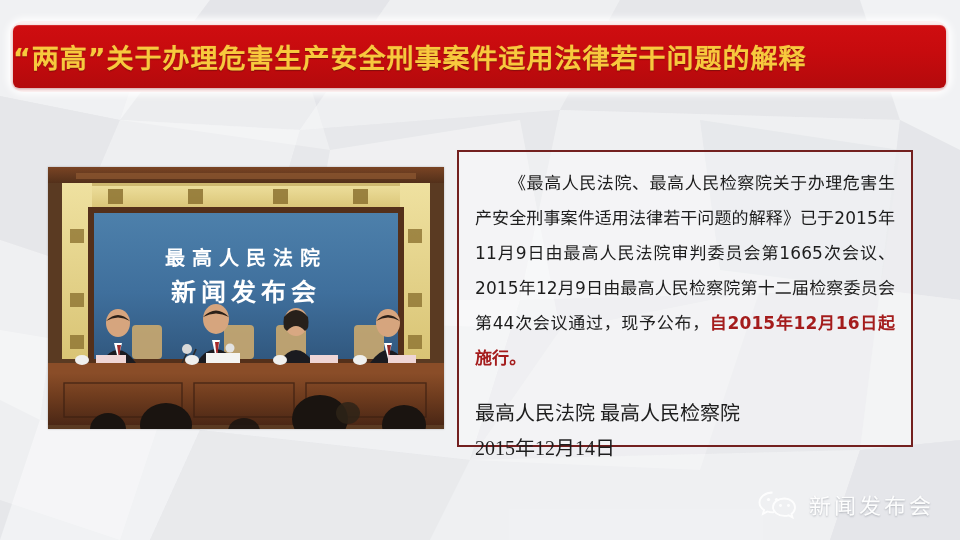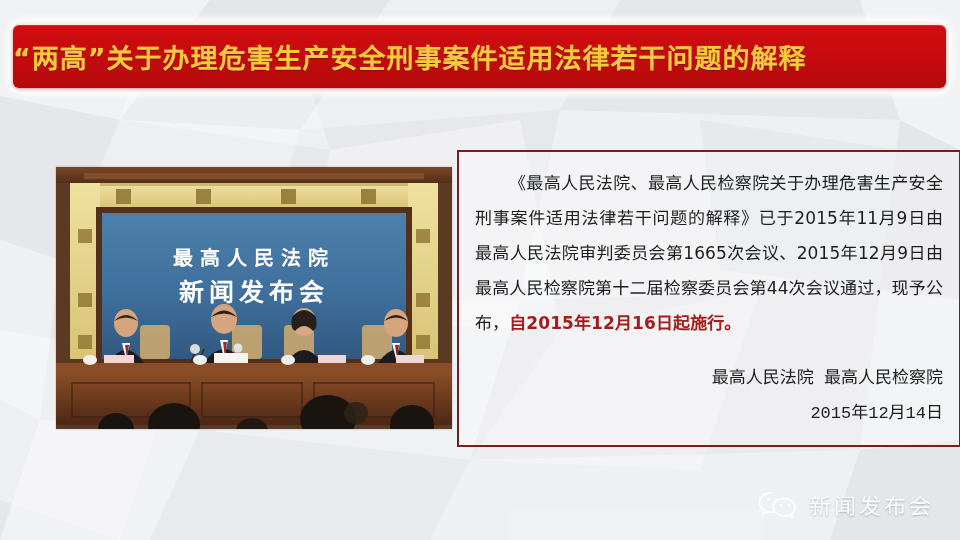--- a/index.html
+++ b/index.html
@@ -65,37 +65,37 @@
     font-weight: bold;
     letter-spacing: 1px;
     color: #f8c93d;
     text-shadow: 0 1px 1px rgba(110,10,10,0.75), 0 0 1px rgba(255,220,120,0.5);
     white-space: nowrap;
   }
 
   
   .photo {
     position: absolute;
-    left: 56px;
+    left: 48px;
     top: 167px;
     width: 396px;
     height: 262px;
     z-index: 3;
     overflow: hidden;
     background: #2f1a0e;
     box-shadow: 0 0 2px rgba(0,0,0,0.25);
   }
   .photo svg { display: block; }
 
   
   .textcard {
     position: absolute;
     left: 457px;
     top: 150px;
-    width: 504px;
+    width: 456px;
     height: 297px;
     box-sizing: border-box;
     border: 2px solid #73201f;
     background: rgba(255,255,255,0.30);
     z-index: 3;
     padding: 14px 16px 10px 16px;
   }
   .body-text {
     font-family: "DejaVu Sans", "Liberation Sans", sans-serif;
     font-size: 17px;
@@ -105,24 +105,24 @@
     text-justify: inter-ideograph;
     margin: 0;
     text-indent: 34px;
     letter-spacing: 0.1px;
   }
   .hl-red {
     color: #a41c1c;
     font-weight: bold;
   }
   .sign-line {
-    font-family: Liberation Mono, monospace;
-    font-size: 17px;
+    font-family: Liberation Serif, serif;
+    font-size: 20px;
     color: #1d1d1d;
-    text-align: right;
+    text-align: left;
     margin: 0;
     line-height: 35px;
   }
   .sign-1 { margin-top: 20px; }
   .sign-2 { }
 
   
   .wm {
     position: absolute;
     right: 26px;

